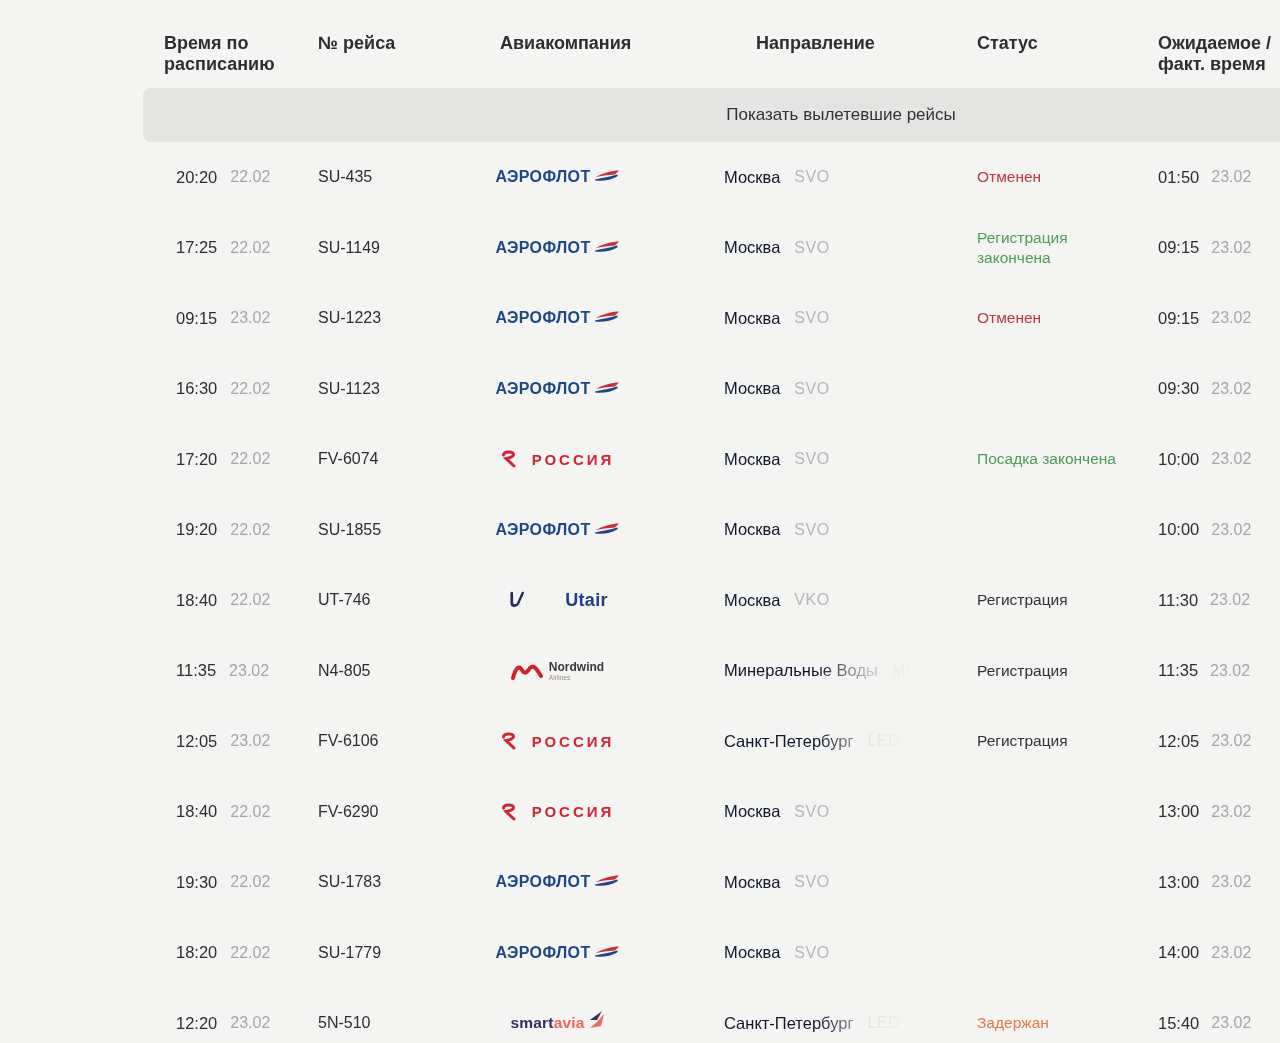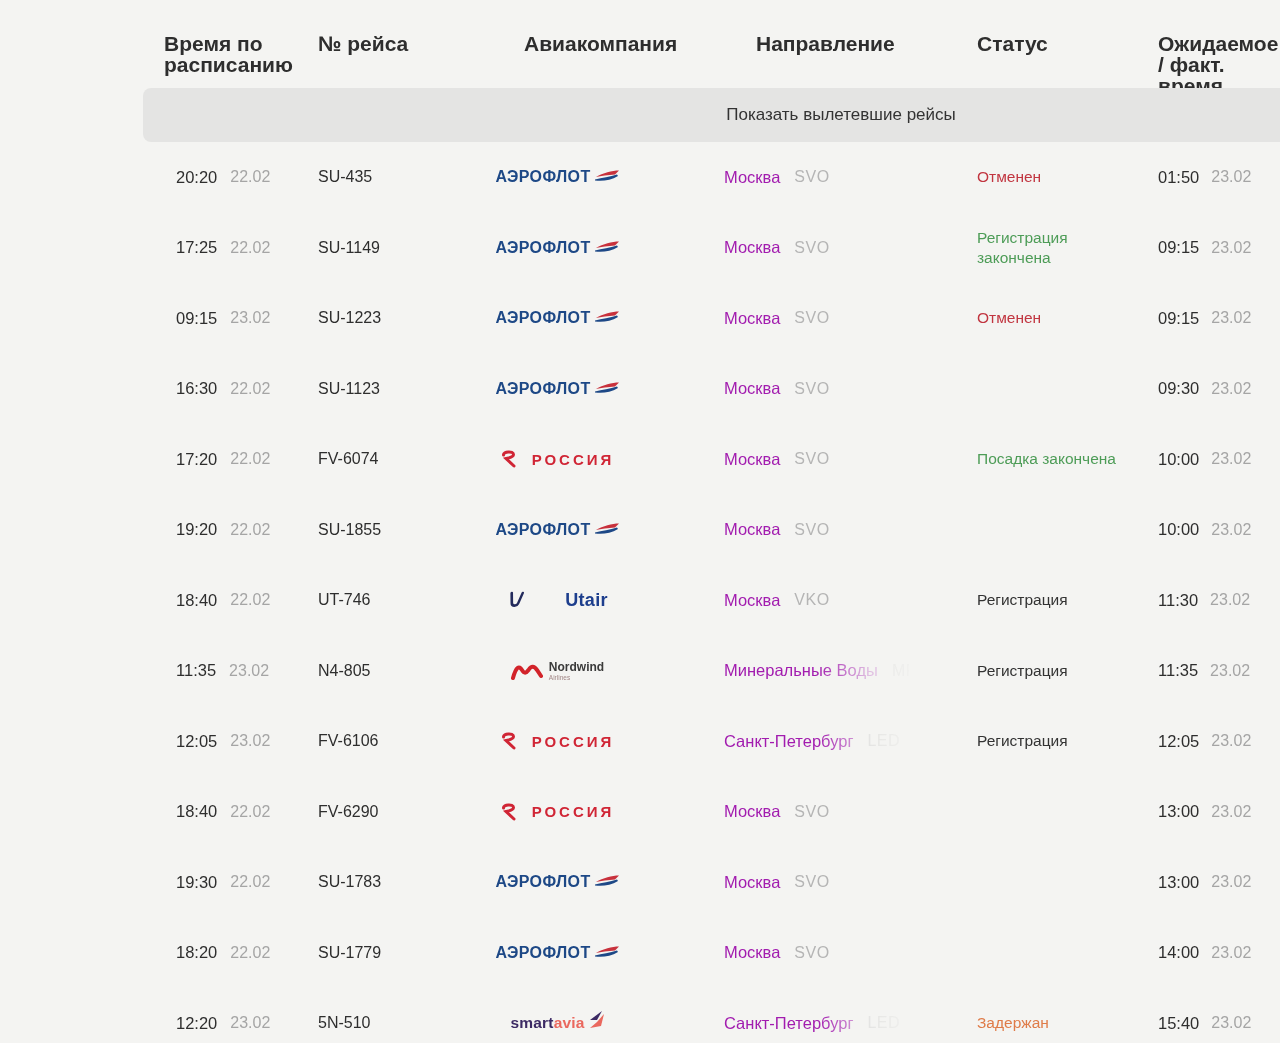--- a/index.html
+++ b/index.html
@@ -8,26 +8,26 @@
     background:#f4f4f2;
     font-family:"Liberation Sans","DejaVu Sans",sans-serif;
     color:#333;
     position:relative;
   }
   .board { position:absolute; inset:0; }
 
   
   .th {
     position:absolute; top:33px;
-    font-size:21px; font-weight:bold; color:#2e2e2e;
+    font-size:18px; font-weight:bold; color:#2e2e2e;
     line-height:21px; white-space:normal;
   }
   .th.h-time     { left:164px;  width:112px; }
   .th.h-flight   { left:318px;  width:120px; }
-  .th.h-airline  { left:524px;  width:150px; }
+  .th.h-airline  { left:500px;  width:150px; }
   .th.h-dir      { left:756px;  width:160px; }
   .th.h-status   { left:977px;  width:120px; }
   .th.h-exp      { left:1158px; width:118px; }
 
   
   .show-departed {
     position:absolute; left:143px; top:88px; width:1396px; height:54px;
     background:#e4e4e3; border:none; border-radius:8px;
     font-family:inherit; font-size:17px; color:#333;
     text-align:center; cursor:pointer; display:block;
@@ -40,21 +40,21 @@
   .c-time    { left:176px;  width:150px; gap:13px; }
   .c-flight  { left:318px;  width:140px; }
   .c-airline { left:490px;  width:135px; justify-content:center; }
   .c-dir     { left:724px;  width:185px; gap:14px; white-space:nowrap; overflow:hidden; }
   .c-status  { left:977px;  width:165px; }
   .c-exp     { left:1158px; width:122px; gap:12px; }
 
   .t    { font-size:16.5px; color:#2e2e2e; }
   .d    { font-size:16px;   color:#a5a5a5; }
   .fno  { font-size:16px;   color:#2e2e2e; }
-  .city { font-size:16.5px; color:#a21caf; }
+  .city { font-size:16.5px; color:#0f172a; }
   .code { font-size:16px;   color:#b5b5b5; letter-spacing:0.5px; }
 
   .c-dir.faded {
     -webkit-mask-image:linear-gradient(to right,#000 0%,#000 50%,rgba(0,0,0,0.25) 78%,rgba(0,0,0,0.05) 100%);
             mask-image:linear-gradient(to right,#000 0%,#000 50%,rgba(0,0,0,0.25) 78%,rgba(0,0,0,0.05) 100%);
   }
 
   .status { font-size:15.5px; line-height:20px; }
   .status.red    { color:#c13540; }
   .status.green  { color:#4d9c57; }

